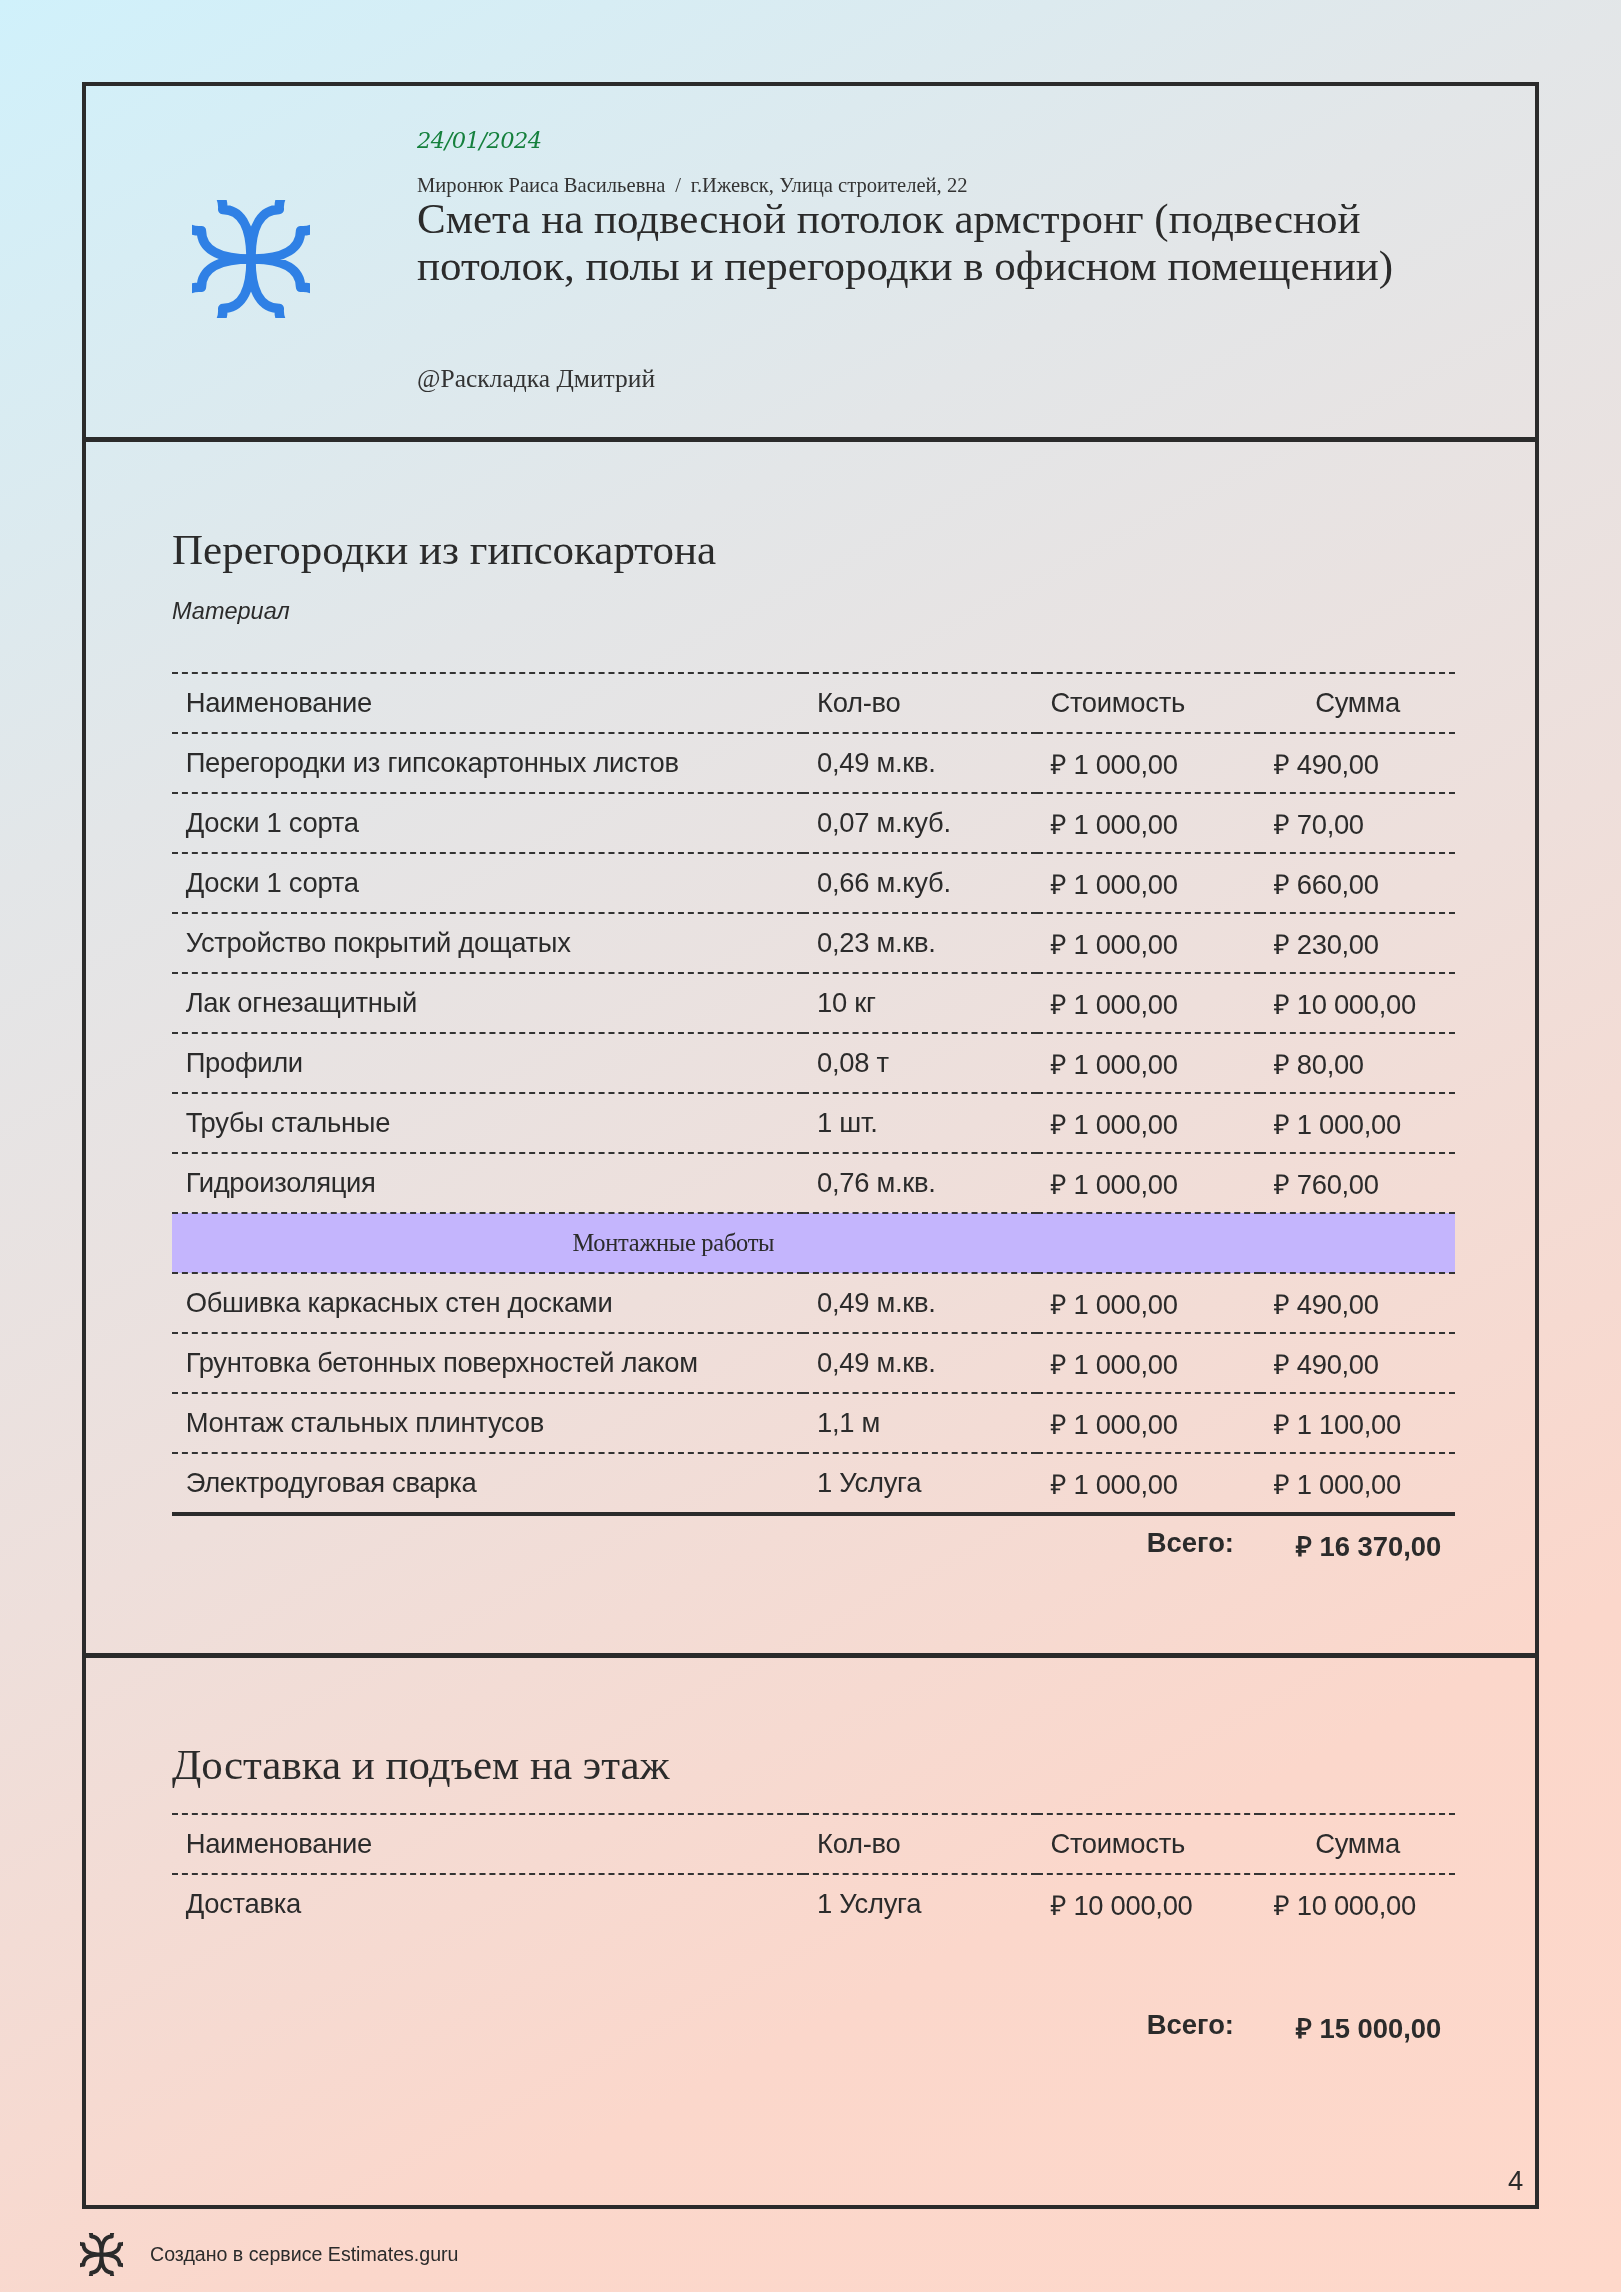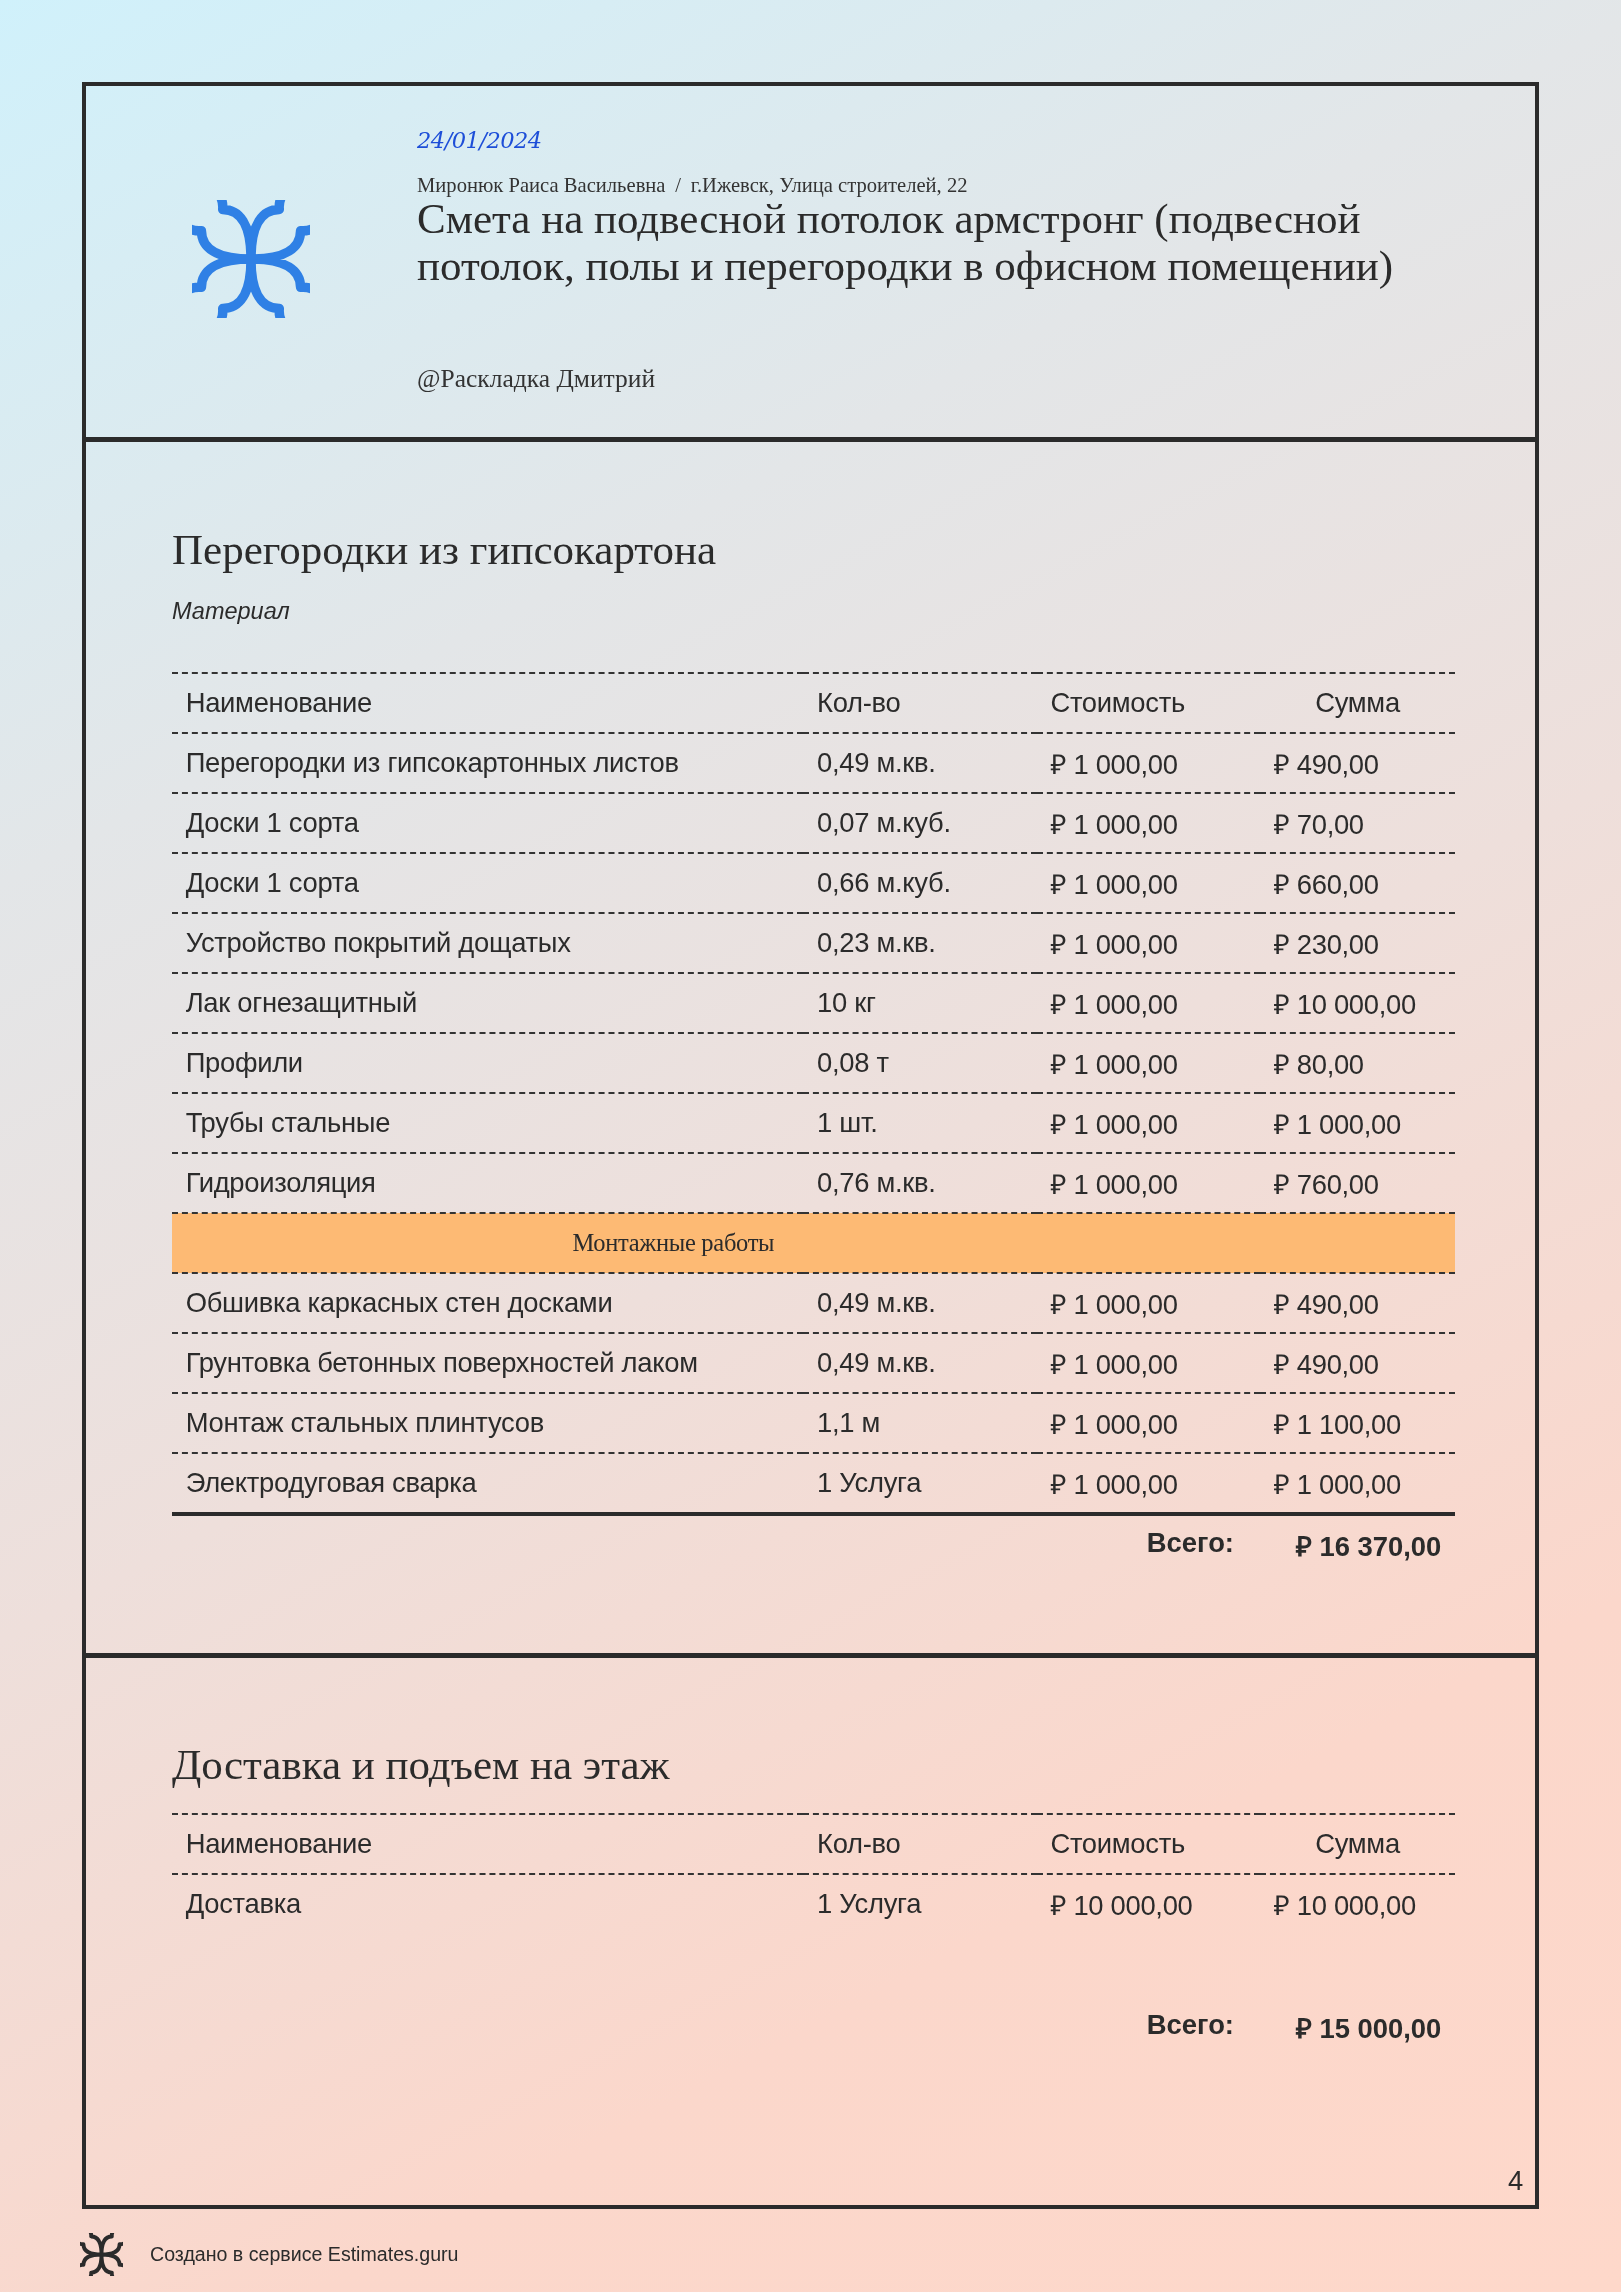--- a/index.html
+++ b/index.html
@@ -8,21 +8,21 @@
       background: linear-gradient(152deg, #d0f1fb 0%, #e3e6e8 28%, #eedfdb 52%, #fbd7cb 78%, #fed8ca 100%);
       color: #2b2b2b;
       font-family: "Liberation Sans", sans-serif;
     }
     .frame {
       position: absolute; left: 82px; top: 82px; width: 1457px; height: 2127px;
       box-sizing: border-box; border: 4.9px solid #2b2b2b;
     }
     .divider { position: absolute; left: 0; right: 0; height: 4.9px; background: #2b2b2b; }
     .header-logo { position: absolute; left: 106px; top: 114px; width: 118px; height: 118px; }
-    .h-date { position: absolute; left: 331px; top: 41px; font-family: "DejaVu Serif", serif; font-style: italic; font-size: 22.5px; color: #1d4ed8; letter-spacing: -0.5px; text-align: right;}
+    .h-date { position: absolute; left: 331px; top: 41px; font-family: "DejaVu Serif", serif; font-style: italic; font-size: 22.5px; color: #15803d; letter-spacing: -0.5px; text-align: right;}
     .h-client { position: absolute; left: 331px; top: 88px; font-family: "Liberation Serif", serif; font-size: 20.6px; color: #333; }
     .h-client .sep { margin: 0 9.8px; }
     .h-title { position: absolute; left: 331px; top: 109px; width: 1098px; font-family: "Liberation Serif", serif; font-size: 43px; line-height: 47px; color: #2b2b2b; }
     .h-author { position: absolute; left: 331px; top: 278px; font-family: "Liberation Serif", serif; font-size: 25.5px; color: #333; }
 
     .section-title { position: absolute; left: 86px; font-family: "Liberation Serif", serif; font-size: 43px; color: #2b2b2b; }
     .section-sub { position: absolute; left: 86px; font-family: "Liberation Sans", sans-serif; font-style: italic; font-size: 23.5px; color: #2b2b2b; }
 
     table.est {
       position: absolute; left: 86px; width: 1283px; border-collapse: collapse;
@@ -31,21 +31,21 @@
     table.est th, table.est td {
       height: 58px; padding: 0 13.7px; border-top: 2px dashed #333; font-weight: normal; white-space: nowrap;
       letter-spacing: -0.3px;
     }
     table.est tr.last td { border-bottom: 4.9px solid #2b2b2b; }
     table.est .c-name { width: 604px; text-align: left; }
     table.est .c-qty { width: 206px; text-align: left; }
     table.est .c-cost { width: 196px; text-align: left; }
     table.est .c-sum { }
     table.est tr.group td {
-      background: #fdba74; text-align: center; font-family: "Liberation Serif", serif; font-size: 24.5px;
+      background: #c4b5fd; text-align: center; font-family: "Liberation Serif", serif; font-size: 24.5px;
       padding-right: 294px;
     }
     .total { position: absolute; font-family: "Liberation Sans", sans-serif; font-weight: bold; font-size: 27.4px; color: #2b2b2b; }
     .total .lbl { position: absolute; right: 221px; white-space: nowrap; }
     .total .val { position: absolute; right: 13.7px; white-space: nowrap; }
 
     .page-num { position: absolute; right: 11.8px; bottom: 7.8px; font-family: "Liberation Sans", sans-serif; font-size: 27.4px; color: #2b2b2b; }
     .footer { position: absolute; left: 80px; top: 2233px; display: flex; align-items: center; gap: 27px; }
     .footer-text { font-family: "Liberation Sans", sans-serif; font-size: 19.6px; color: #2b2b2b; }
   </style>

